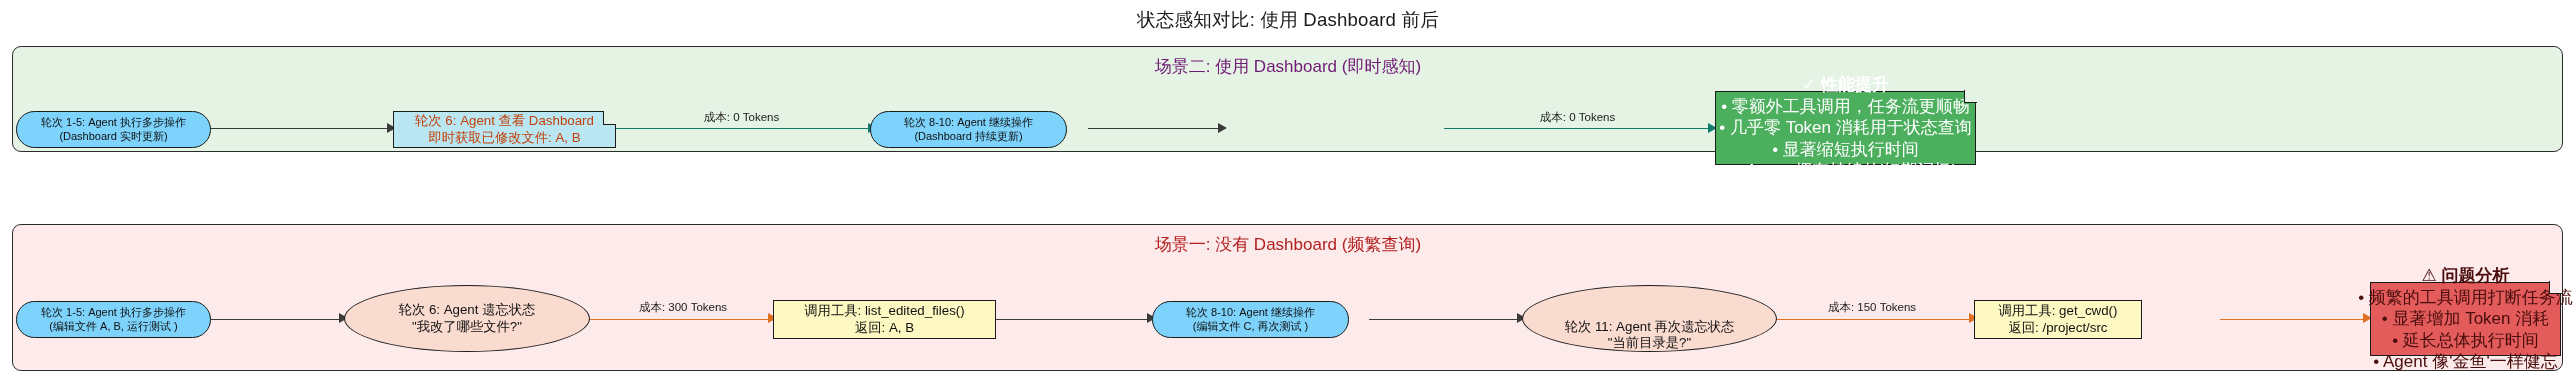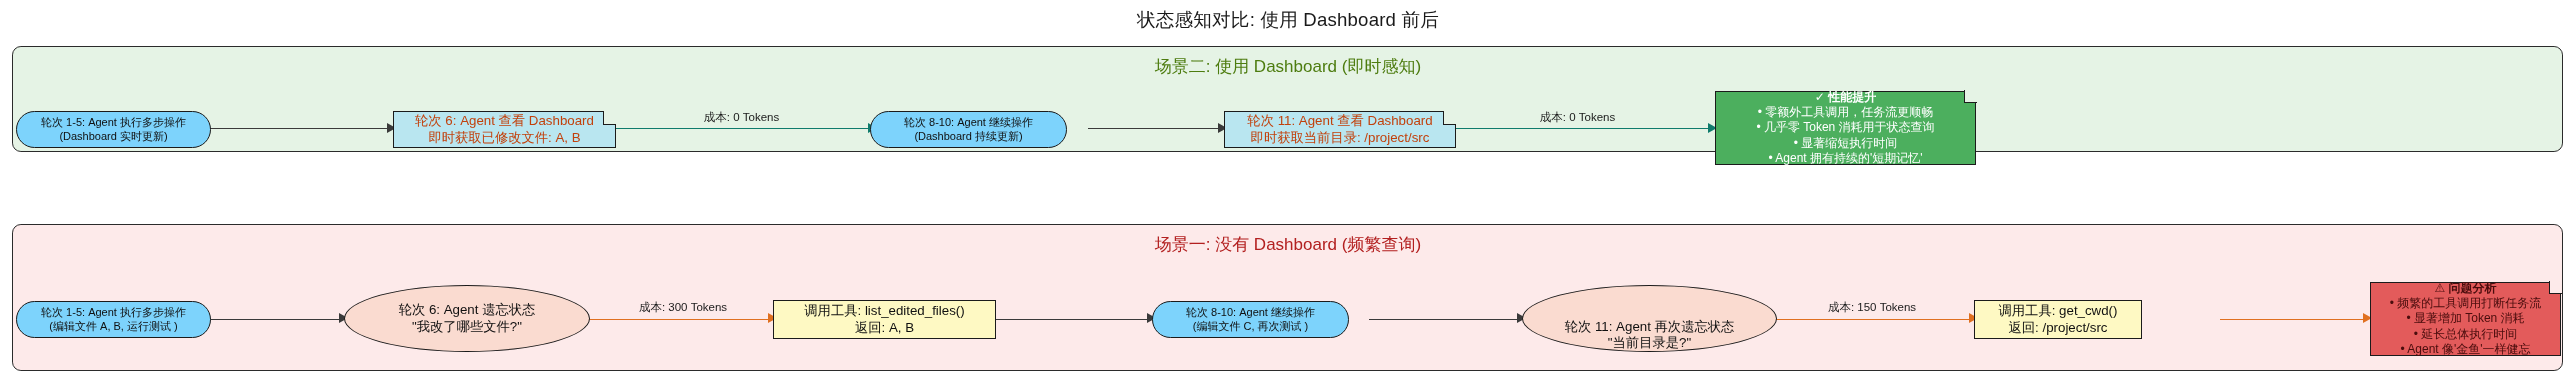--- a/index.html
+++ b/index.html
@@ -40,21 +40,21 @@
     top: 8px; left: 0; width: 100%;
     text-align: center;
     font-size: 17px;
     white-space: pre;
   }
   #subgraph-dashboard {
     left: 12.4px; top: 46px;
     width: 2551px; height: 106px;
     background: #e5f3e5;
   }
-  #subgraph-dashboard .subgraph-title { color: #4d7c0f; }
+  #subgraph-dashboard .subgraph-title { color: #701a75; }
   #subgraph-nodashboard {
     left: 12.4px; top: 224px;
     width: 2551px; height: 147px;
     background: #fdeaea;
   }
   #subgraph-nodashboard .subgraph-title { color: #b32020; }
 
   
   .node {
     position: absolute;
@@ -105,21 +105,21 @@
   .node.ellipse {
     border: 1.4px solid #1b1b1b;
     border-radius: 50%;
     background: #fadbd0;
     font-size: 13.3px;
     color: #101010;
   }
   
   .node.summary {
     border: 1.9px solid #1b1b1b;
-    font-size: 12px;
+    font-size: 17px;
     line-height: 1.26;
   }
   .node.summary .hdr { font-weight: bold; }
   .node.summary.good {
     background: #4caf5e;
     color: #ffffff;
   }
   .node.summary.bad {
     background: #e35b5b;
     color: #4a0d0d;
@@ -199,24 +199,20 @@
   <div class="node note" style="left:393px; top:111px; width:223px; height:37px;">
     <span class="line">轮次 6: Agent 查看 Dashboard</span>
     <span class="line">即时获取已修改文件: A, B</span>
   </div>
 
   <div class="node stadium" style="left:870px; top:111px; width:197px; height:37px;">
     <span class="line">轮次 8-10: Agent 继续操作</span>
     <span class="line">(Dashboard 持续更新)</span>
   </div>
 
-  <div class="node note" style="left:1224px; top:111px; width:232px; height:37px;">
-    <span class="line">轮次 11: Agent 查看 Dashboard</span>
-    <span class="line">即时获取当前目录: /project/src</span>
-  </div>
 
   <div class="node summary good" style="left:1715px; top:91px; width:261px; height:74px;">
     <span class="line hdr">✓ 性能提升</span>
     <span class="line">• 零额外工具调用，任务流更顺畅</span>
     <span class="line">• 几乎零 Token 消耗用于状态查询</span>
     <span class="line">• 显著缩短执行时间</span>
     <span class="line">• Agent 拥有持续的'短期记忆'</span>
   </div>
 
   <div class="subgraph" id="subgraph-nodashboard">

